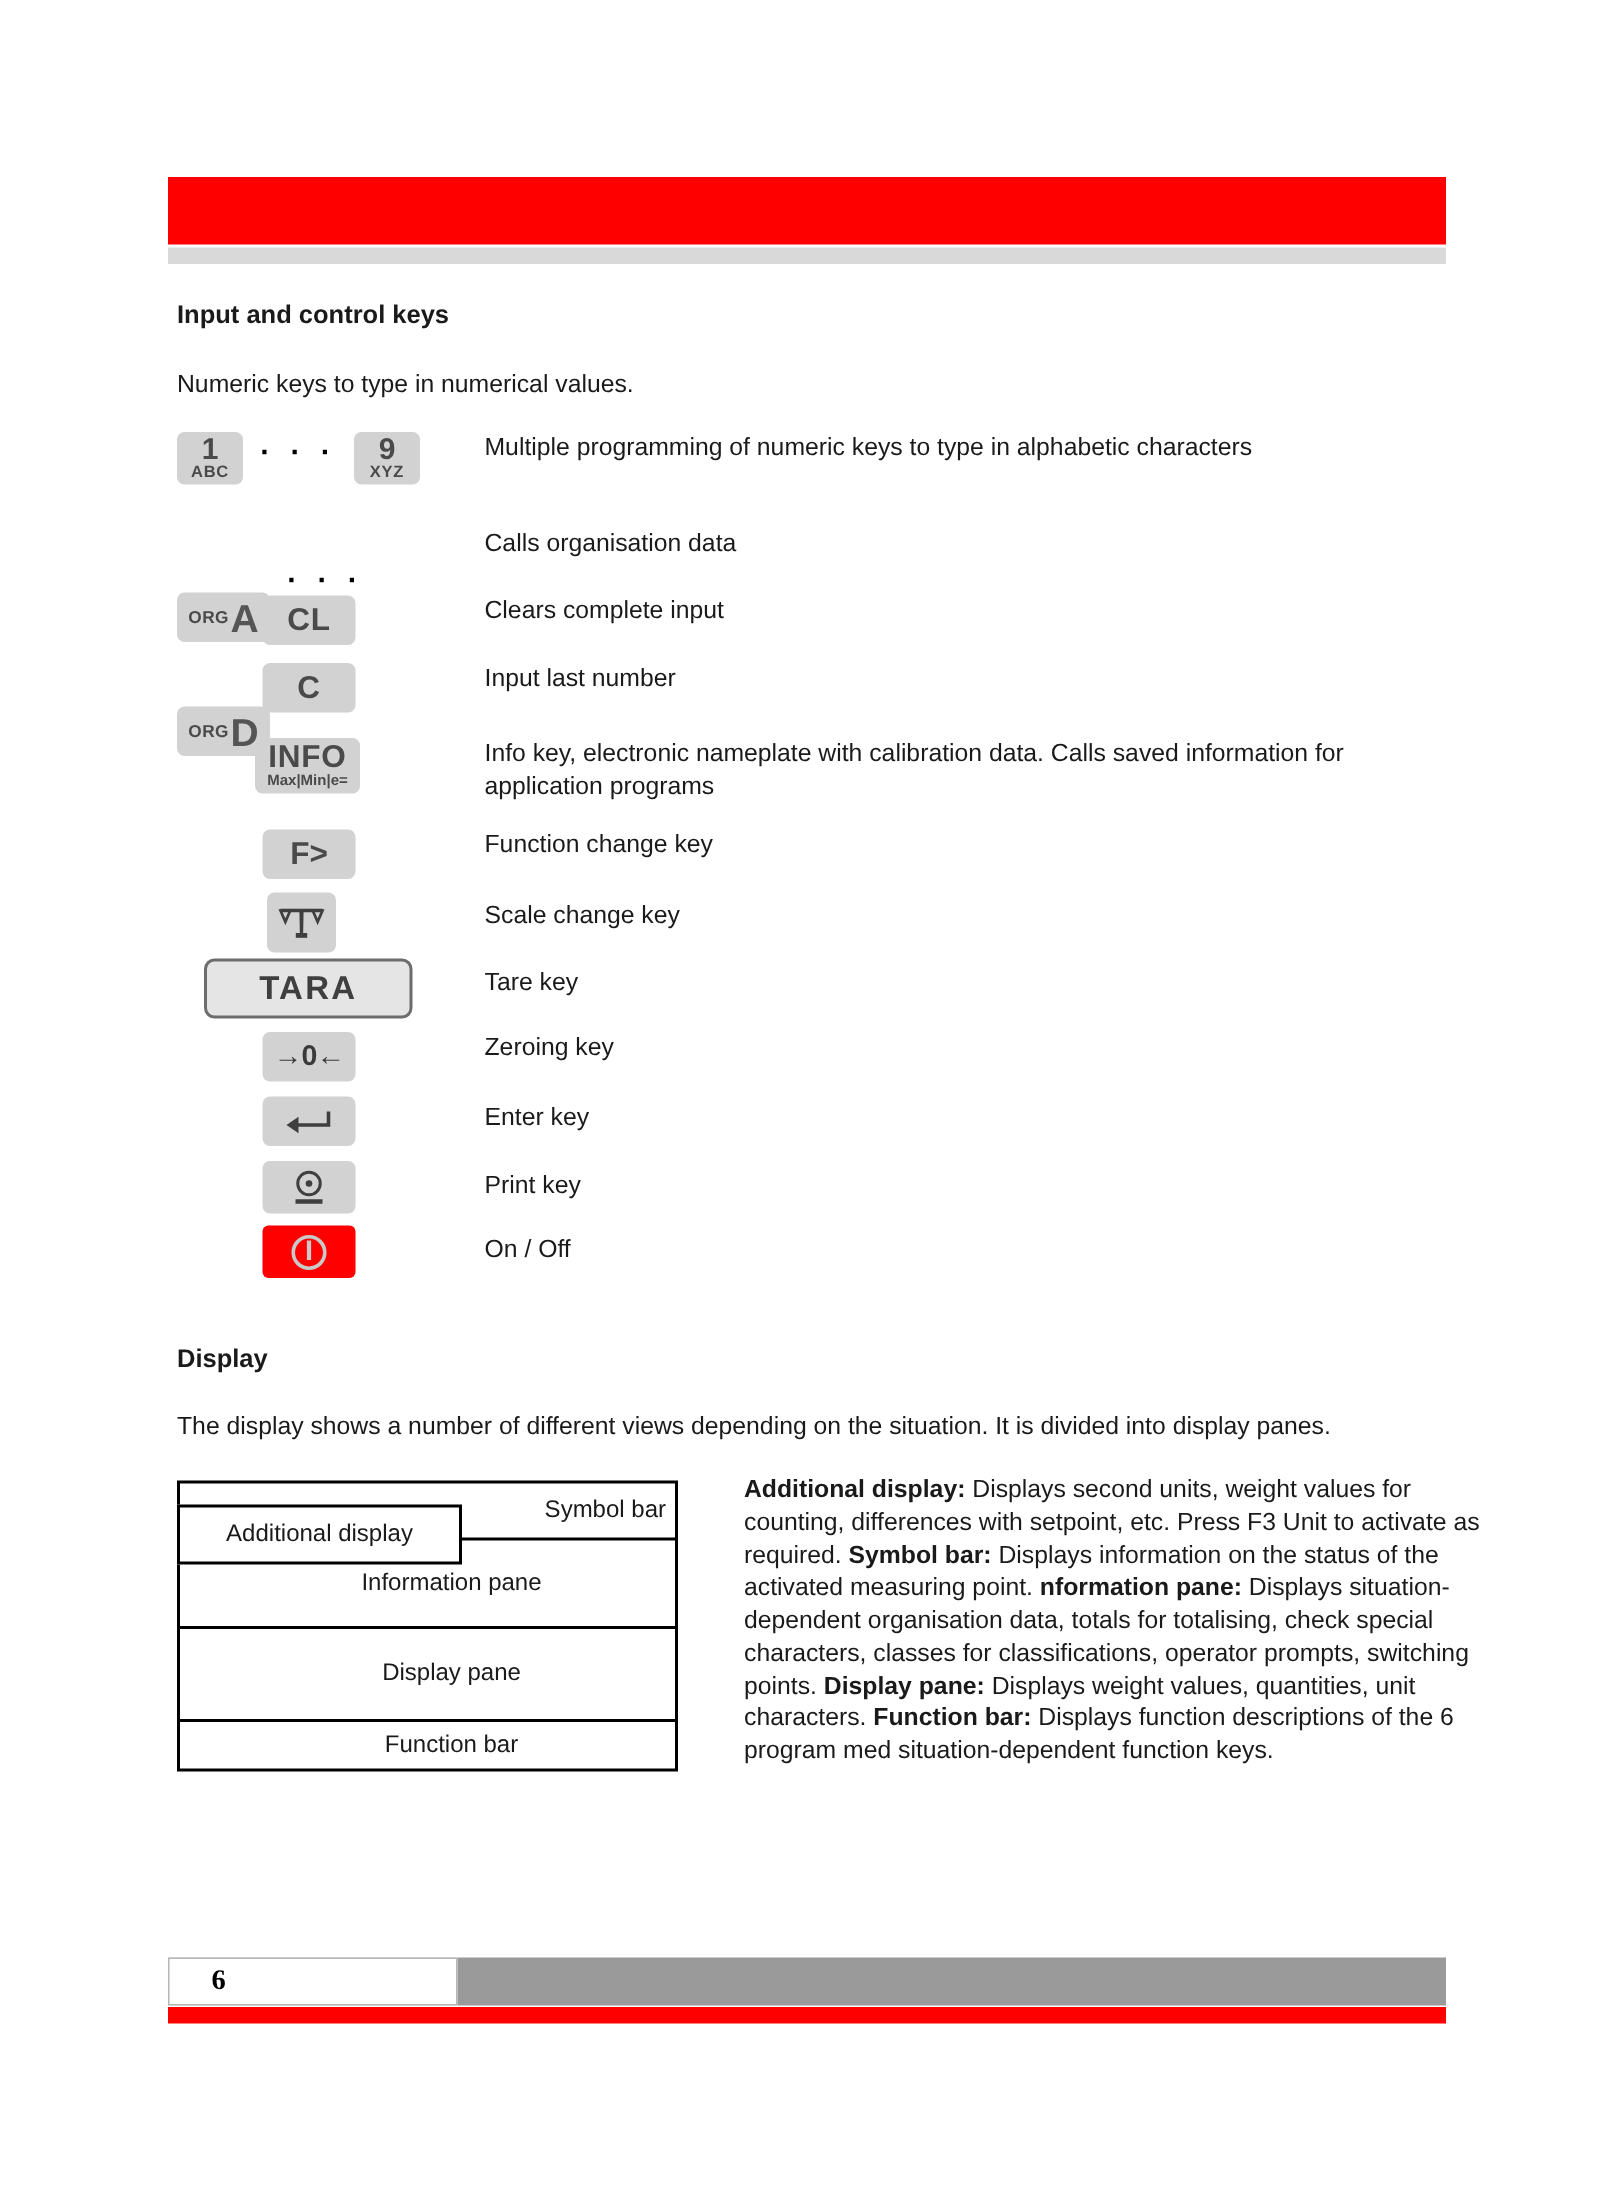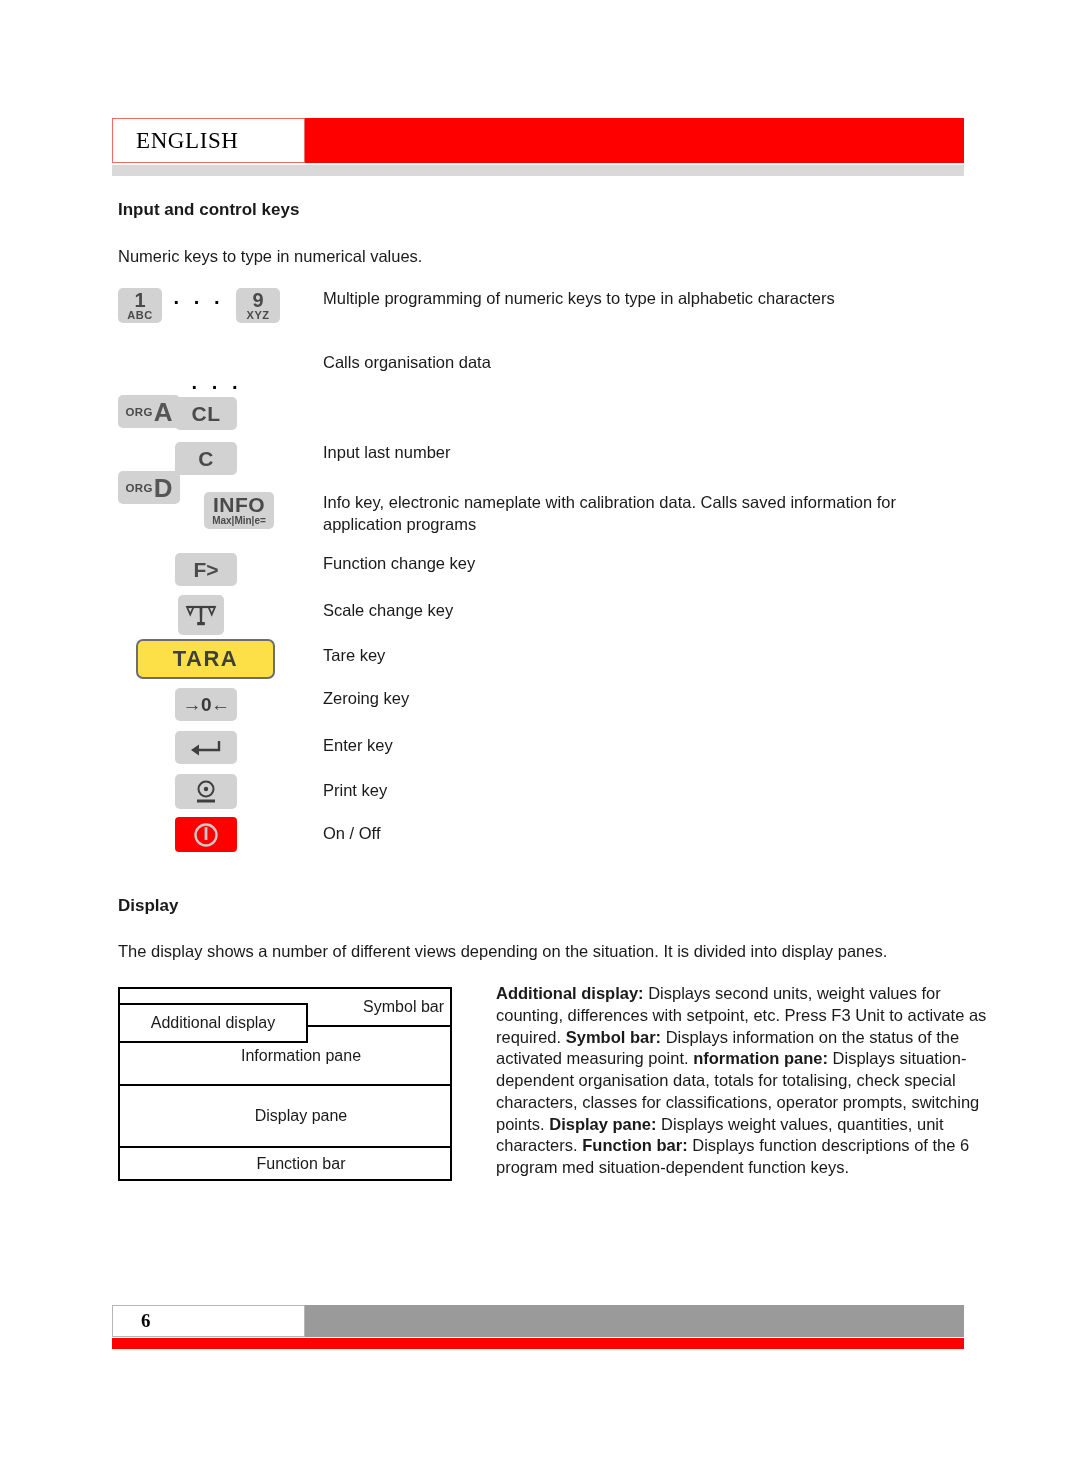--- a/index.html
+++ b/index.html
@@ -133,31 +133,31 @@
     color: #4a4a4a; font-weight: bold;
   }
   .cap-org .letter {
     font-size: 26px; line-height: 26px;
     color: #555; font-weight: bold;
     margin-left: 1px;
   }
 
   .cap-text { width: 62px; height: 33px; font-size: 21px; letter-spacing: 0.5px; color: #4a4a4a; }
 
-  .cap-info { width: 70px; height: 37px; margin-left: 34px; }
+  .cap-info { width: 70px; height: 37px; }
   .cap-info .big { font-size: 21px; line-height: 20px; color: #4a4a4a; letter-spacing: 0.5px; }
   .cap-info .small { font-size: 10px; line-height: 11px; color: #4a4a4a; }
 
   .cap-f { width: 62px; height: 33px; font-size: 21px; color: #4a4a4a; }
 
   .cap-scale { width: 46px; height: 40px; }
 
   .cap-tara {
     width: 135px; height: 36px;
-    background: #fde047;
+    background: #e5e5e5;
     border: 2px solid #6d6d6d;
     border-radius: 7px;
     font-size: 22px; letter-spacing: 1.5px;
     color: #3f3f3f;
   }
 
   .cap-zero { width: 62px; height: 33px; font-size: 19px; color: #3a3a3a; letter-spacing: -0.5px; }
 
   .cap-enter { width: 62px; height: 33px; }
   .cap-print { width: 62px; height: 35px; }
@@ -246,23 +246,20 @@
     left: 112px; top: 1338px;
     width: 852px; height: 11px;
     background: #fe0000;
   }
 </style>
 </head>
 <body>
 
 <div class="header-wrap">
   <div class="header-red"></div>
-  <div class="header-tab">
-    <span class="header-tab-label">ENGLISH</span>
-  </div>
 </div>
 <div class="header-gray"></div>
 
 <div class="section-title" style="left:118px; top:200px;">Input and control keys</div>
 
 <div class="para" style="left:118px; top:245px;">Numeric keys to type in numerical values.</div>
 
 <div class="keyrow" style="top:288px; height:48px;">
   <div class="key-cell">
     <span class="cap cap-num">
@@ -290,20 +287,21 @@
       <span class="letter">D</span>
     </span>
   </div>
   <div class="key-desc">Calls organisation data</div>
 </div>
 
 <div class="keyrow" style="top:397px; height:40px;">
   <div class="key-cell" style="padding-left:57px; box-sizing:border-box;">
     <span class="cap cap-text">CL</span>
   </div>
+  <div class="key-desc">Clears complete input</div>
 </div>
 
 <div class="keyrow" style="top:442px; height:40px;">
   <div class="key-cell" style="padding-left:57px; box-sizing:border-box;">
     <span class="cap cap-text">C</span>
   </div>
   <div class="key-desc">Input last number</div>
 </div>
 
 <div class="keyrow" style="top:492px; height:44px;">

